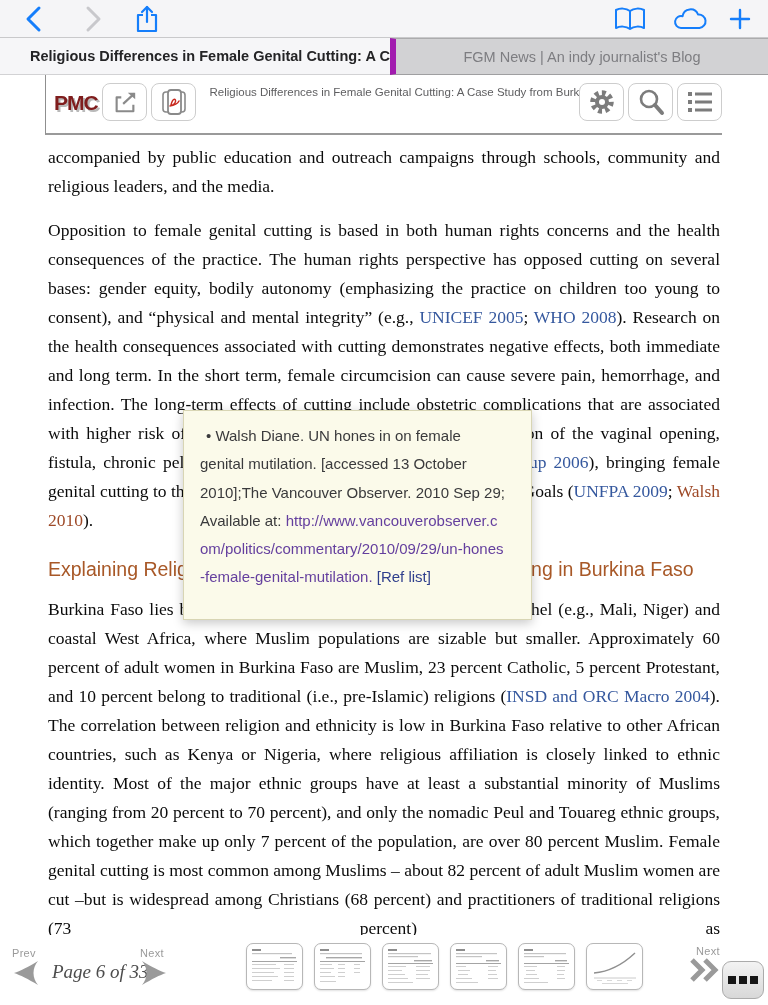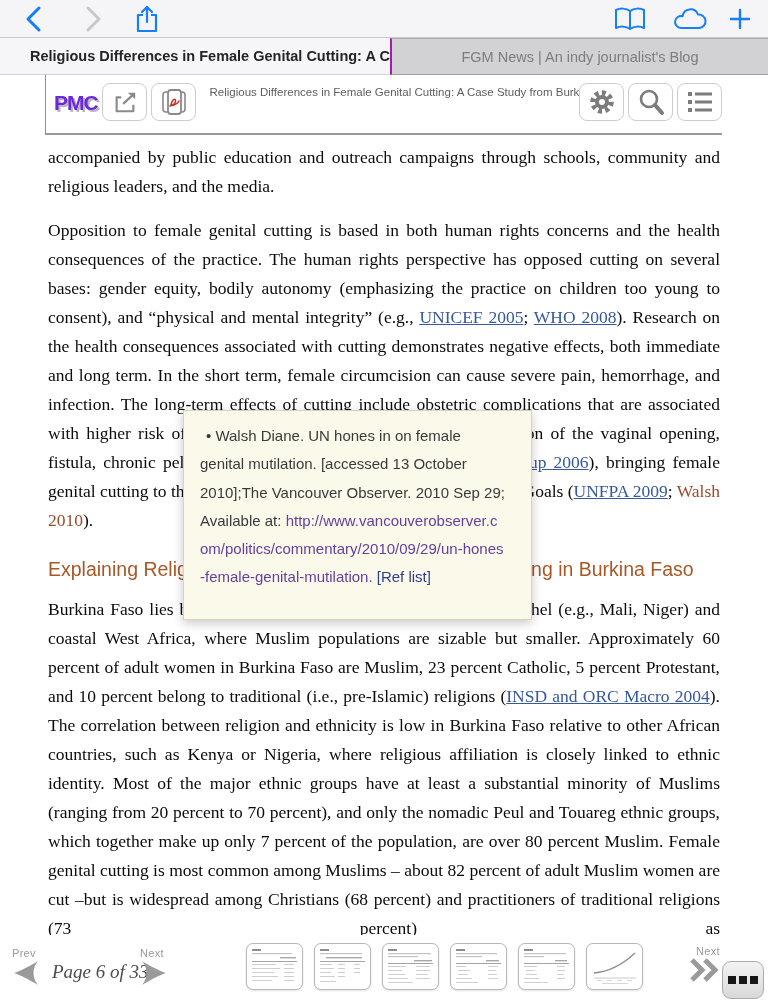--- a/index.html
+++ b/index.html
@@ -12,37 +12,37 @@
   .tb-icon { position:absolute; top:0; height:38px; display:flex; align-items:center; justify-content:center; }
   .url-field { position:absolute; left:185px; top:5px; width:412px; height:28px; background:#e3e3e6; border-radius:6px; display:flex; align-items:center; justify-content:center; }
   .url-text { font-size:15px; color:#1b1b1d; letter-spacing:0.2px; }
   .reload { position:absolute; right:10px; top:5px; }
 
   
   .tabbar { position:absolute; top:38px; left:0; width:768px; height:37px; display:flex; }
   .tab { height:37px; display:flex; align-items:center; overflow:hidden; white-space:nowrap; }
   .tab.active { width:390px; background:#f6f6f8; border-bottom:1px solid #d2d2d4; padding-left:18px; }
   .tab.active .tab-title { font-size:14.5px; font-weight:600; color:#242426; margin-left:12px; }
-  .tab.inactive { width:378px; background:#d2d2d4; border-left:2px solid #a21caf; border-top:1px solid #ababad; border-bottom:1px solid #9f9fa1; justify-content:center; }
+  .tab.inactive { width:378px; background:#d2d2d4; border-left:6px solid #a21caf; border-top:1px solid #ababad; border-bottom:1px solid #9f9fa1; justify-content:center; }
   .tab.inactive .tab-title { font-size:14.5px; font-weight:500; color:#7d7d81; }
 
   
   .reader-header { position:absolute; top:75px; left:45px; width:677px; height:60px; background:#fff; border-left:1px solid #8f8f8f; border-bottom:2px solid #9a9a9a; }
   .hdr-btn { position:absolute; top:8px; width:45px; height:38px; background:#fff; border:1px solid #cdcdcd; border-radius:8px; display:flex; align-items:center; justify-content:center; }
-  .pmc-logo { position:absolute; left:8px; top:14px; width:42px; height:28px; font-weight:700; font-size:21px; color:#6d28d9; text-align:center; line-height:28px; letter-spacing:-1px; text-shadow:2px 2px 0 #b9b9b9; }
+  .pmc-logo { position:absolute; left:8px; top:14px; width:42px; height:28px; font-weight:700; font-size:21px; color:#7f1d1d; text-align:center; line-height:28px; letter-spacing:-1px; text-shadow:2px 2px 0 #b9b9b9; }
   .hdr-title-block { position:absolute; left:160px; width:405px; top:9px; text-align:center; }
   .hdr-title { font-size:11.5px; color:#5e5e60; line-height:17px; white-space:nowrap; overflow:hidden; }
   .hdr-citation { font-size:11.5px; color:#5e5e60; line-height:17px; }
 
   
   .article { position:absolute; top:135px; left:0; width:768px; padding:8px 48px 0 48px; font-family:"Liberation Serif", serif; font-size:17.5px; line-height:29px; color:#0b0b0b; text-align:justify; }
   .article p { margin-bottom:15px; }
   .p-last { text-align-last:justify; }
   .section-heading { font-family:"Liberation Sans", sans-serif; font-size:19.5px; font-weight:500; color:#a85827; text-align:left; margin:21px 0 13px 0; line-height:26px; }
-  .seg-a { color:#35589e;text-decoration:underline; }
+  .seg-a { color:#35589e; }
   .seg-v { color:#9e4a28; }
 
   
   .tooltip { position:absolute; left:183px; top:410px; width:349px; min-height:210px; background:#fbfaea; border:1px solid #d8d5b4; box-shadow:0 3px 10px rgba(0,0,0,0.22); padding:11px 26px 13px 16px; z-index:50; }
   .tooltip-text { font-family:"Liberation Sans", sans-serif; font-size:15px; line-height:28.3px; color:#3a3a3c; text-align:left; text-indent:6px; }
   .seg-u { color:#643f9e; word-break:break-all; }
   .seg-r { color:#2e3e8c; }
 
   
   .pagerbar { position:absolute; bottom:0; left:0; width:768px; height:70px; background:#fff; }

